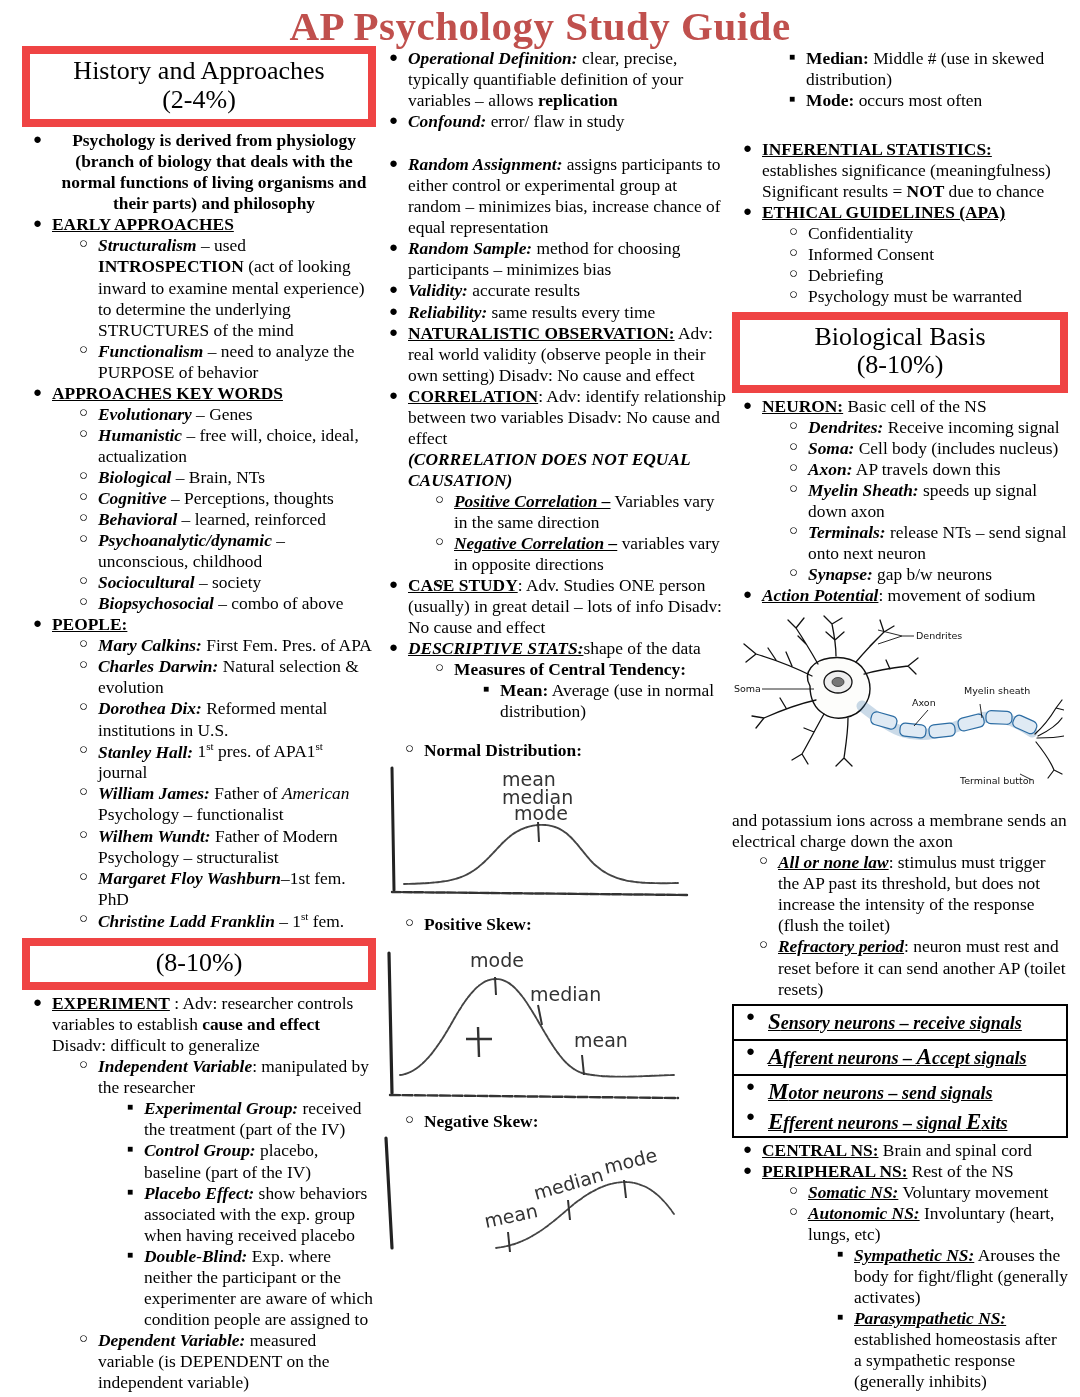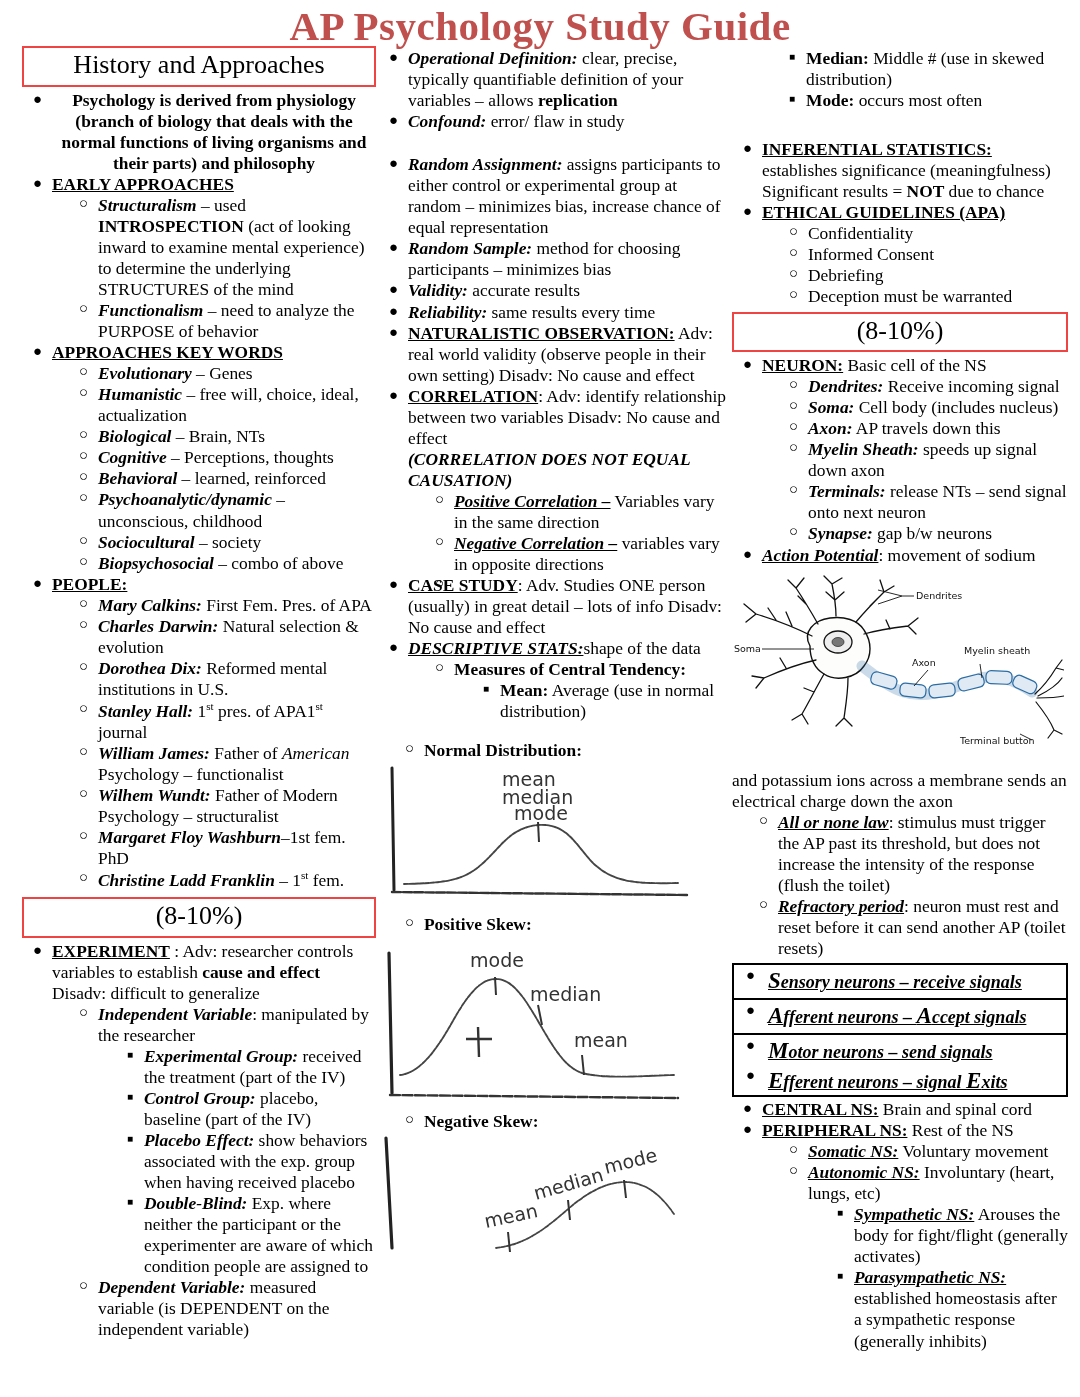--- a/index.html
+++ b/index.html
@@ -39,21 +39,21 @@
     position: absolute;
     top: 0;
     box-sizing: border-box;
   }
   .col-1 { left: 22px;  width: 354px; padding-top: 46px; }
   .col-2 { left: 378px; width: 352px; padding-top: 48px; }
   .col-3 { left: 732px; width: 336px; padding-top: 48px; }
 
   
   .section-box {
-    border: 2px solid #ef4444;
+    border: 8px solid #ef4444;
     text-align: center;
     padding: 3px 6px 5px 6px;
     margin-bottom: 3px;
     line-height: 1.1;
   }
   .section-box .t1 { font-size: 26px; display: block; }
   .section-box .t2 { font-size: 26px; display: block; }
 
   
   ul.lvl1, ul.lvl2, ul.lvl3 {
@@ -146,20 +146,21 @@
 <body>
 
 <div class="page">
 
   <div class="doc-title">AP Psychology Study Guide</div>
 
   <div class="col col-1">
 
     <div class="section-box">
       <span class="t1">History and Approaches</span>
+      <span class="t2">(2-4%)</span>
     </div>
 
     <ul class="lvl1">
       <li>
         <span class="bullet">●</span>
         <span style="display:block;text-align:center;font-weight:bold;">
           <span>Psychology is derived from physiology</span>
           <span>(branch of biology that deals with the normal functions of living organisms and their parts) and philosophy</span>
         </span>
       </li>
@@ -373,26 +374,27 @@
         <span class="bu">INFERENTIAL STATISTICS:</span>
         <span style="display:block;"><span>establishes significance (meaningfulness) Significant results = </span><span class="b">NOT</span><span> due to chance</span></span>
       </li>
       <li>
         <span class="bullet">●</span>
         <span class="bu">ETHICAL GUIDELINES (APA)</span>
         <ul class="lvl2">
           <li><span class="bullet">○</span><span>Confidentiality</span></li>
           <li><span class="bullet">○</span><span>Informed Consent</span></li>
           <li><span class="bullet">○</span><span>Debriefing</span></li>
-          <li><span class="bullet">○</span><span>Deception must be warranted</span></li>
+          <li><span class="bullet">○</span><span>Psychology must be warranted</span></li>
         </ul>
       </li>
     </ul>
 
     <div class="section-box" style="margin-top:4px;">
+      <span class="t1">Biological Basis</span>
       <span class="t2">(8-10%)</span>
     </div>
 
     <ul class="lvl1">
       <li>
         <span class="bullet">●</span>
         <span class="bu">NEURON:</span><span> Basic cell of the NS</span>
         <ul class="lvl2">
           <li><span class="bullet">○</span><span class="bi">Dendrites:</span><span> Receive incoming signal</span></li>
           <li><span class="bullet">○</span><span class="bi">Soma:</span><span> Cell body (includes nucleus)</span></li>

